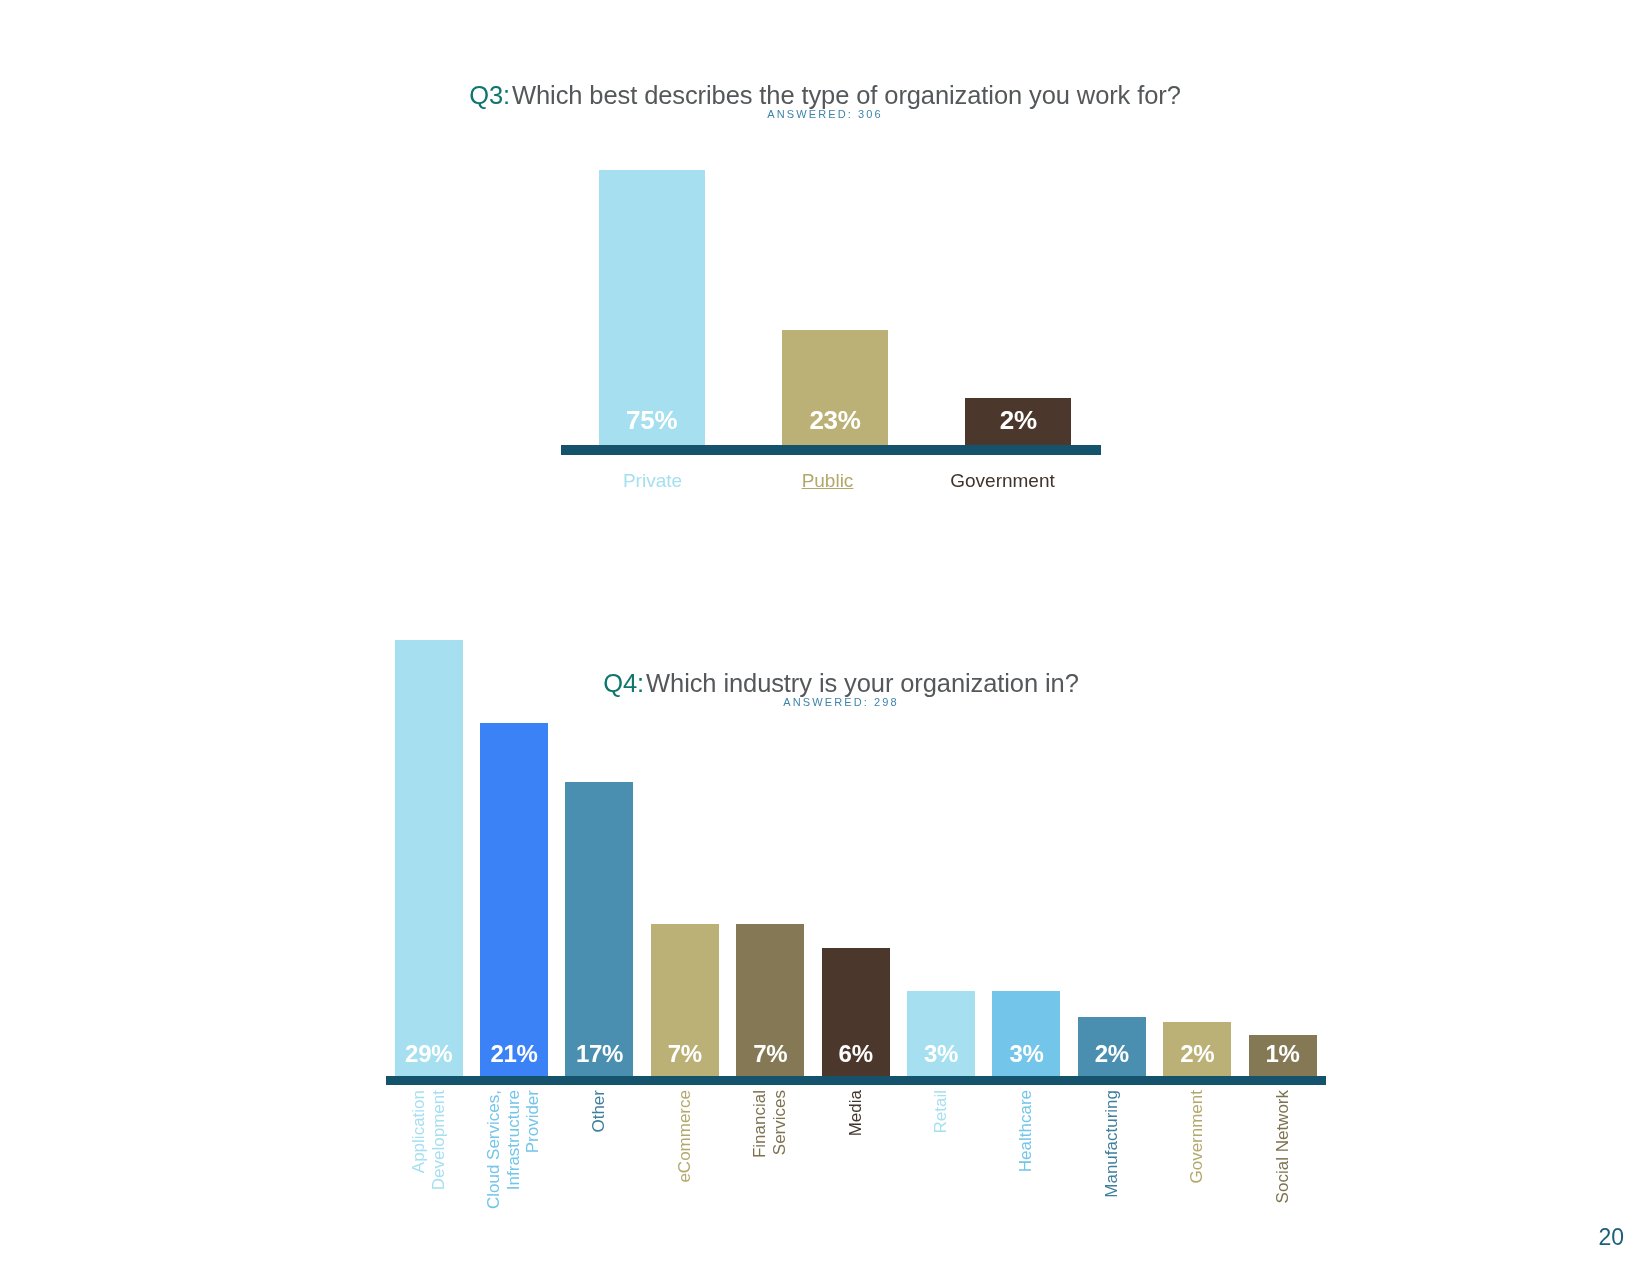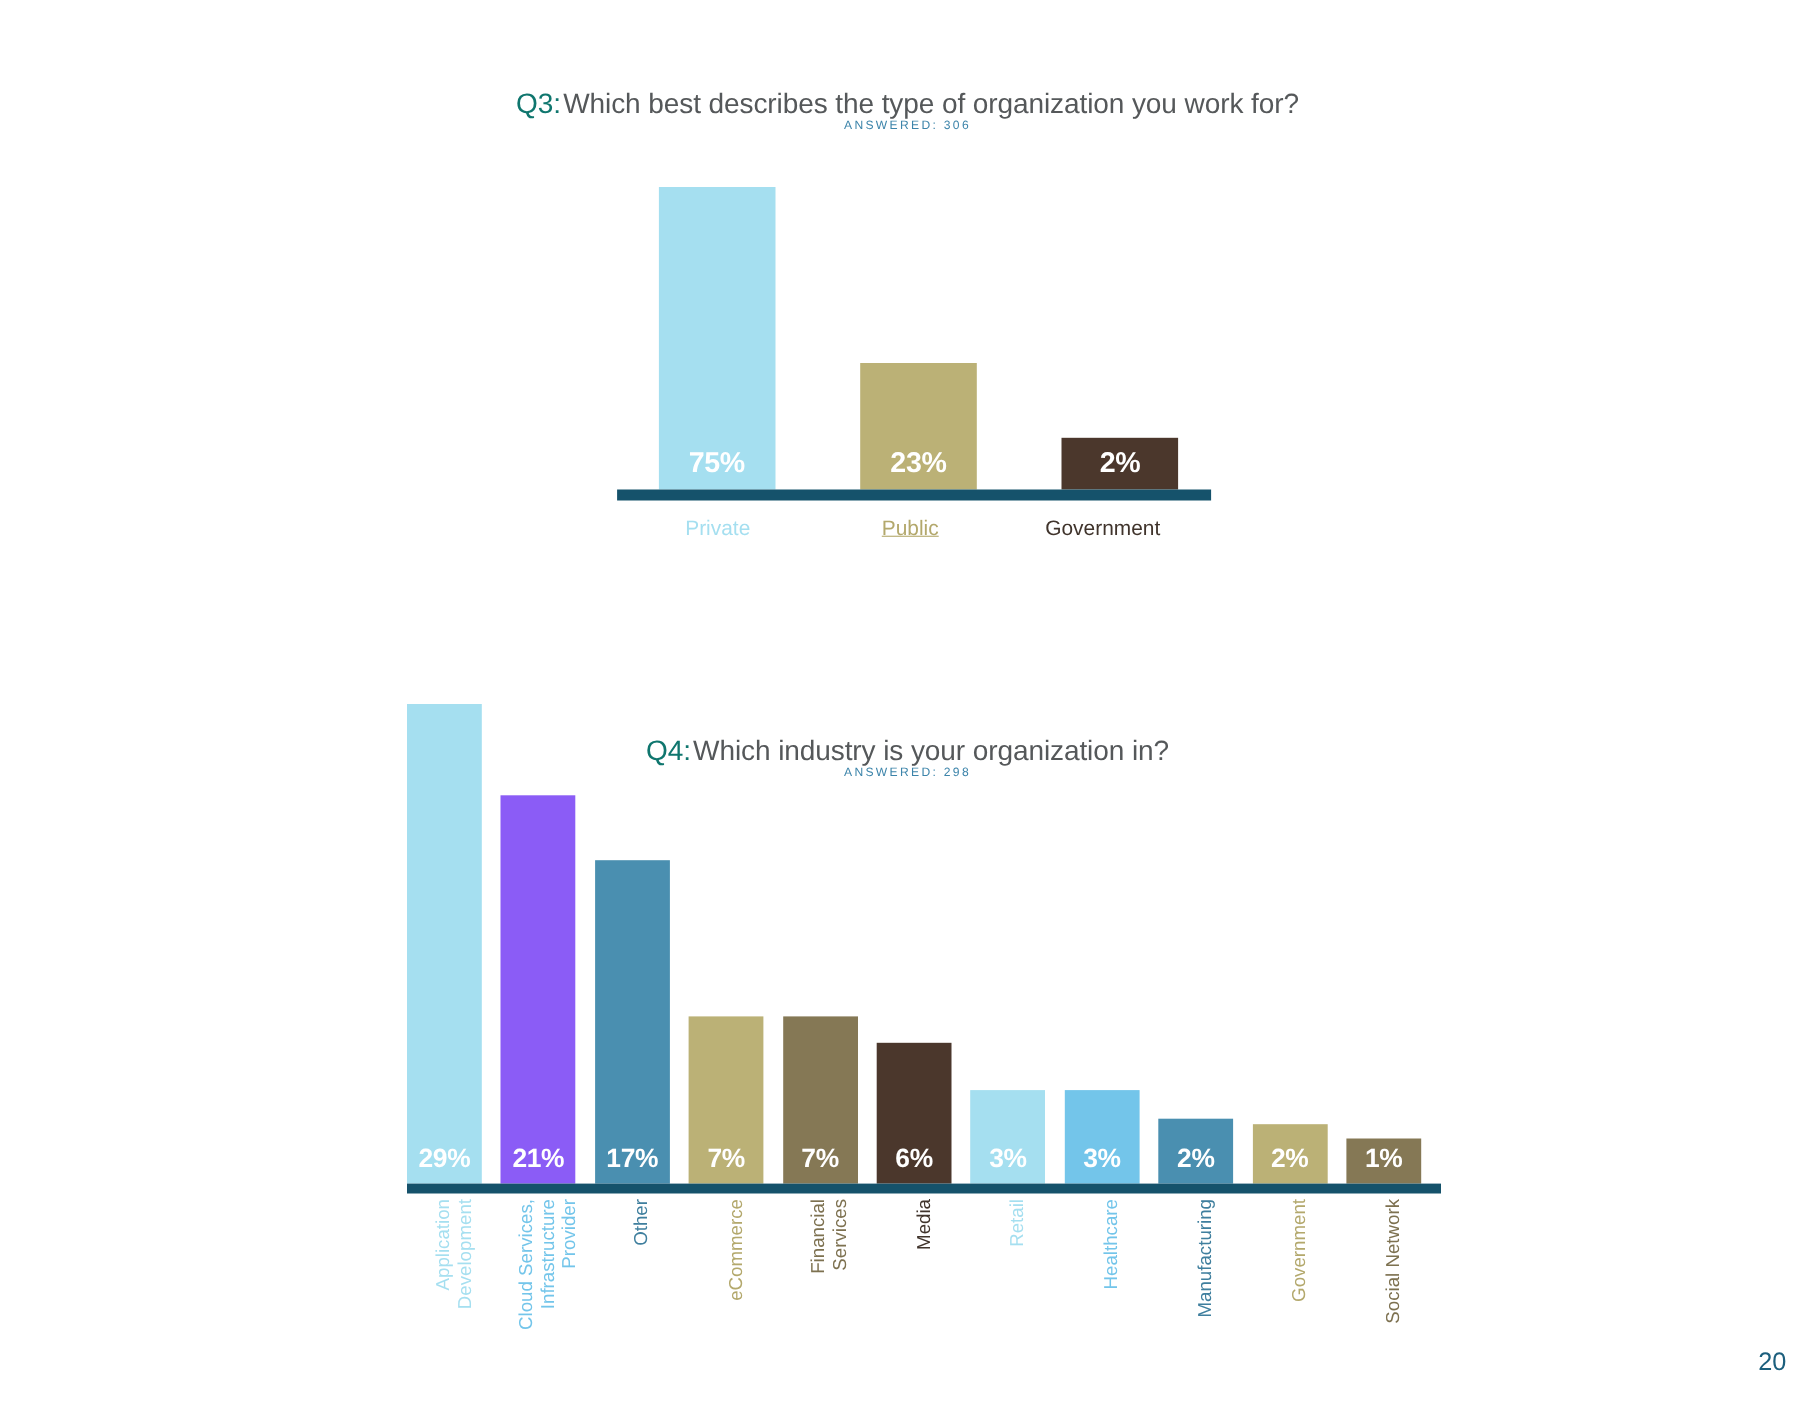--- a/index.html
+++ b/index.html
@@ -125,21 +125,21 @@
     width: 175px;
     text-align: center;
     font-size: 19px;
     font-weight: 400;
     white-space: nowrap;
   }
 
   
   .q4-block {
     position: absolute;
-    left: 0;
+    left: 16px;
     top: 560px;
     width: 1350px;
     height: 715px;
   }
   .q4-title   { top: 88px; }
   .q4-answered{ top: 136px; }
 
   .q4-plot {
     position: absolute;
     left: 370px;
@@ -162,20 +162,21 @@
     width: 940px;
     height: 436px;
     display: flex;
     align-items: flex-end;
   }
   .q4-col {
     width: 85.4px;
     height: 100%;
     display: flex;
     flex-direction: column;
+    align-items: center;
     justify-content: flex-end;
   }
   .q4-bar {
     width: 68px;
     display: flex;
     align-items: flex-end;
     justify-content: center;
     box-sizing: border-box;
   }
   .q4-bar .bar-value {
@@ -286,21 +287,21 @@
     <div class="q4-plot">
       <div class="q4-bars">
 
         <div class="q4-col">
           <div class="q4-bar" style="height:436px;background:#a5dff0;">
             <span class="bar-value">29%</span>
           </div>
         </div>
 
         <div class="q4-col">
-          <div class="q4-bar" style="height:353px;background:#8b5cf6;">
+          <div class="q4-bar" style="height:353px;background:#3b82f6;">
             <span class="bar-value">21%</span>
           </div>
         </div>
 
         <div class="q4-col">
           <div class="q4-bar" style="height:294px;background:#4a8fb0;">
             <span class="bar-value">17%</span>
           </div>
         </div>
 

